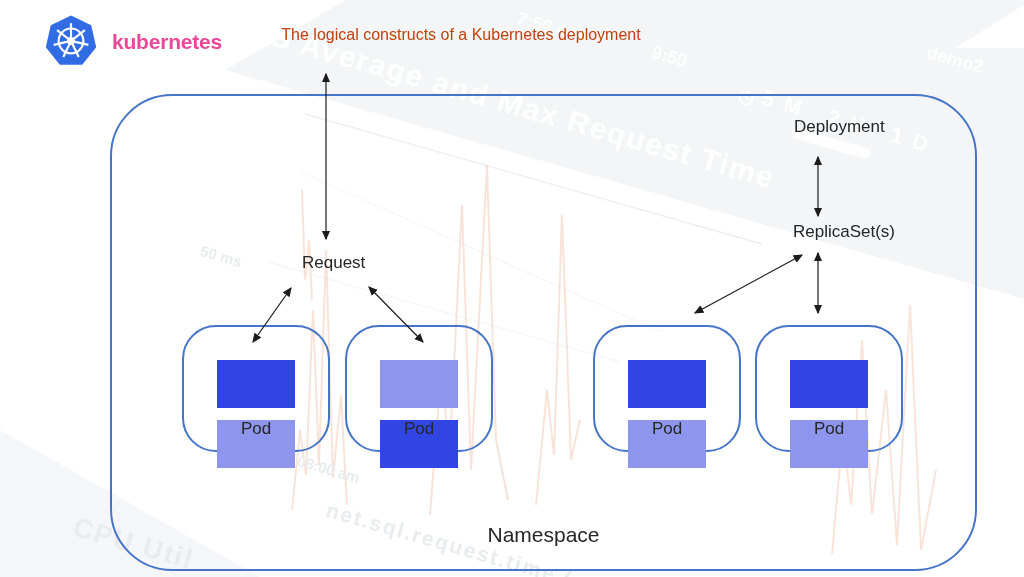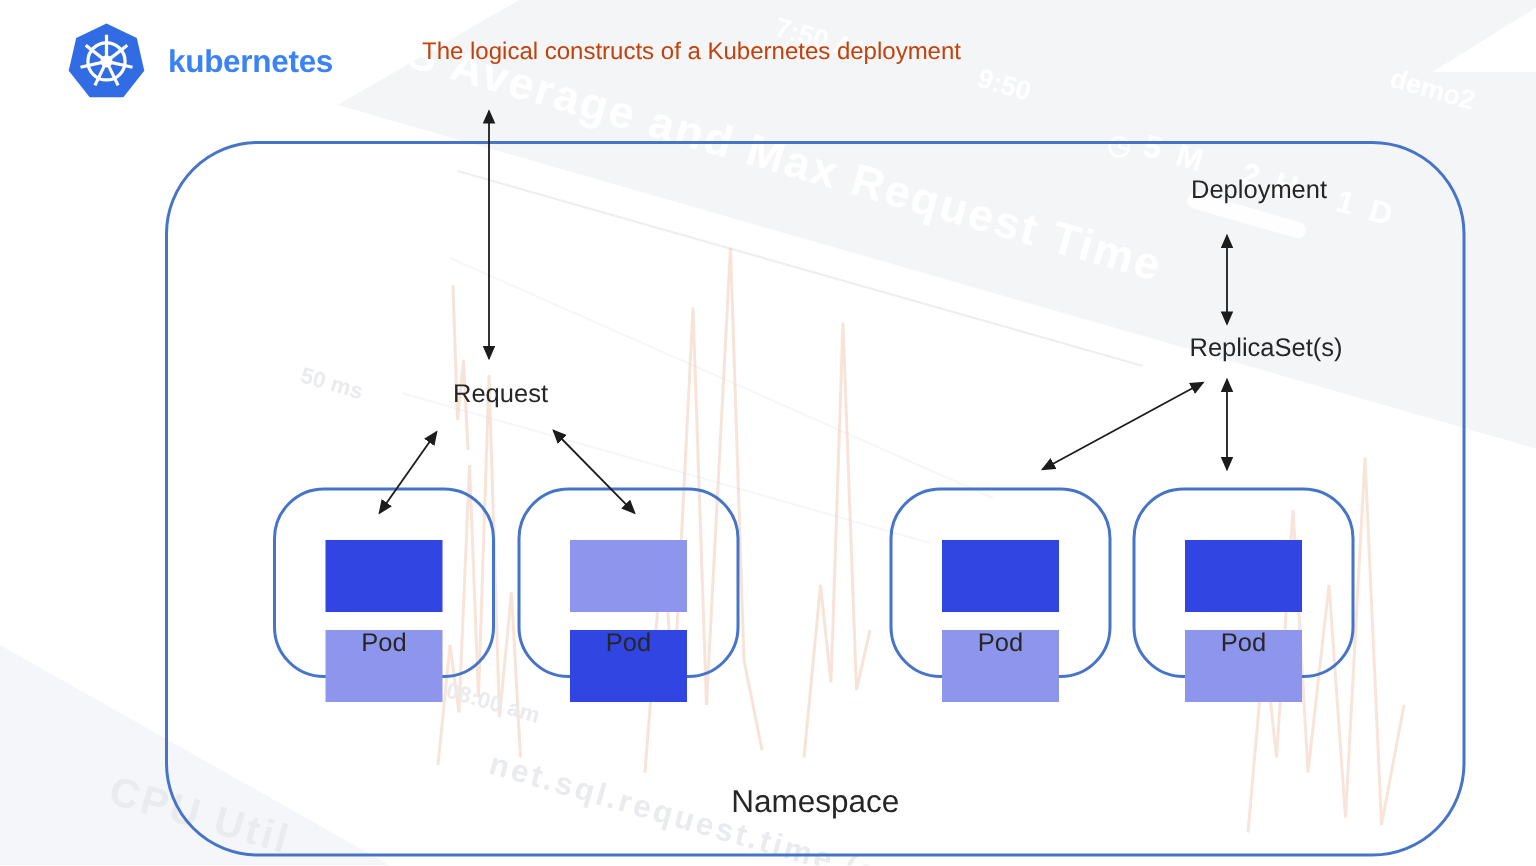--- a/index.html
+++ b/index.html
@@ -15,21 +15,21 @@
   .wm-sm{font-size:15px;font-weight:700;}
   .wm-md{font-size:18px;font-weight:700;}
   .wm-picker{font-size:21px;letter-spacing:11px;}
   .wm-big{font-size:27px;letter-spacing:2px;}
   .wm-pill{position:absolute;width:82px;height:11px;border-radius:6px;background:#fff;
            opacity:.85;transform:rotate(16deg);}
 
   
   .layer{position:absolute;inset:0;z-index:1;}
   .brand{position:absolute;left:44px;top:14px;display:flex;align-items:center;gap:14px;}
-  .brand-name{font-size:21px;font-weight:700;color:#3b82f6;letter-spacing:-0.2px;}
+  .brand-name{font-size:21px;font-weight:700;color:#ec4899;letter-spacing:-0.2px;}
   .title{position:absolute;left:461px;top:26px;transform:translateX(-50%);
          font-size:16px;color:#c2410c;}
 
   .namespace{position:absolute;left:110px;top:94px;width:863px;height:473px;
              border:2.5px solid var(--border,#4674C8);border-radius:62px;}
   .ns-label{position:absolute;left:50%;bottom:22px;transform:translateX(-50%);font-size:21px;margin-top:38px;}
 
   .node-label{position:absolute;font-size:17px;text-align:center;}
   .lbl-service{left:302px;top:253px;}
   .lbl-deployment{left:794px;top:117px;}

